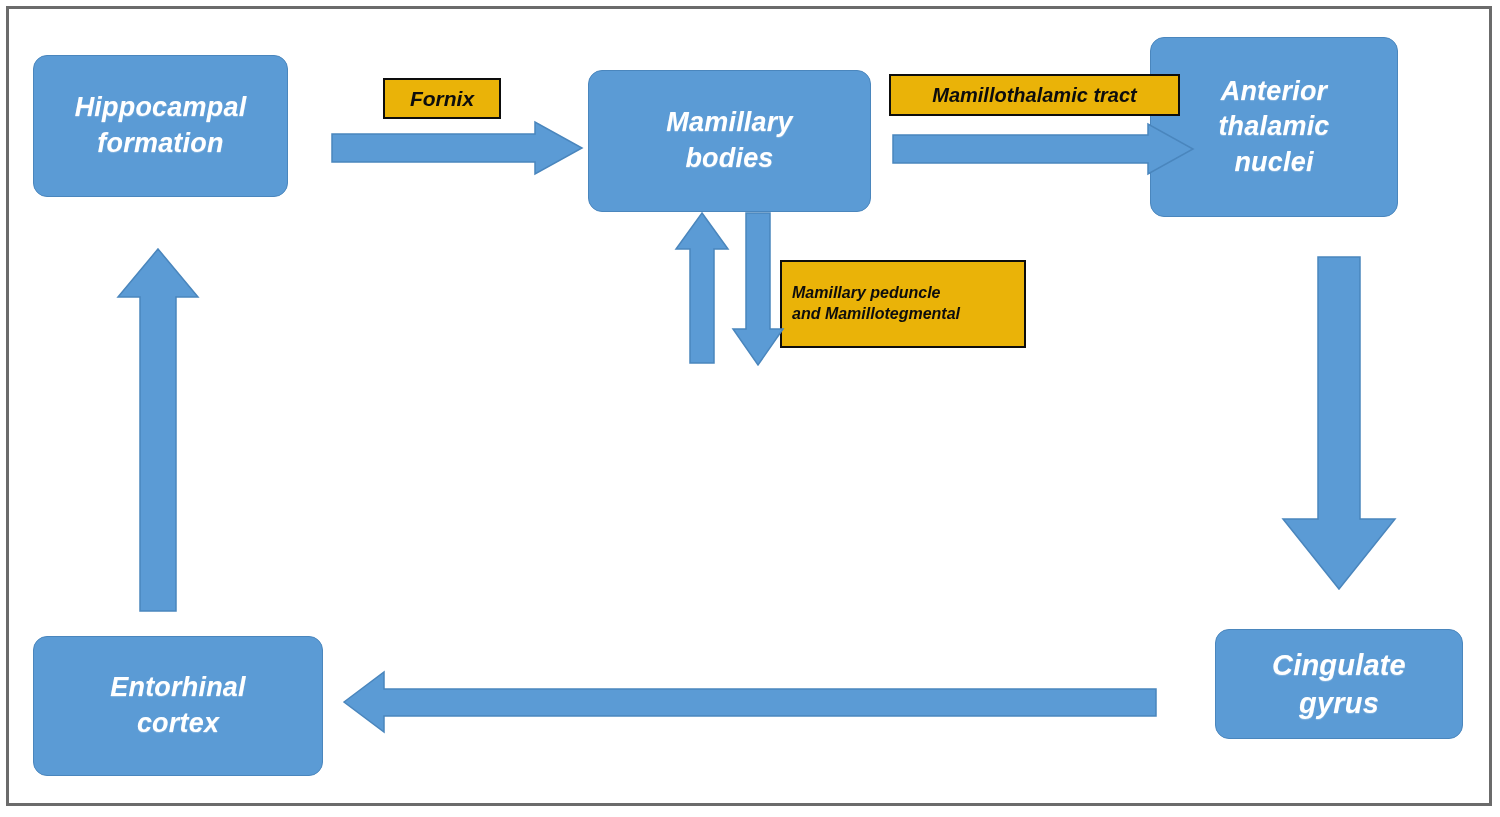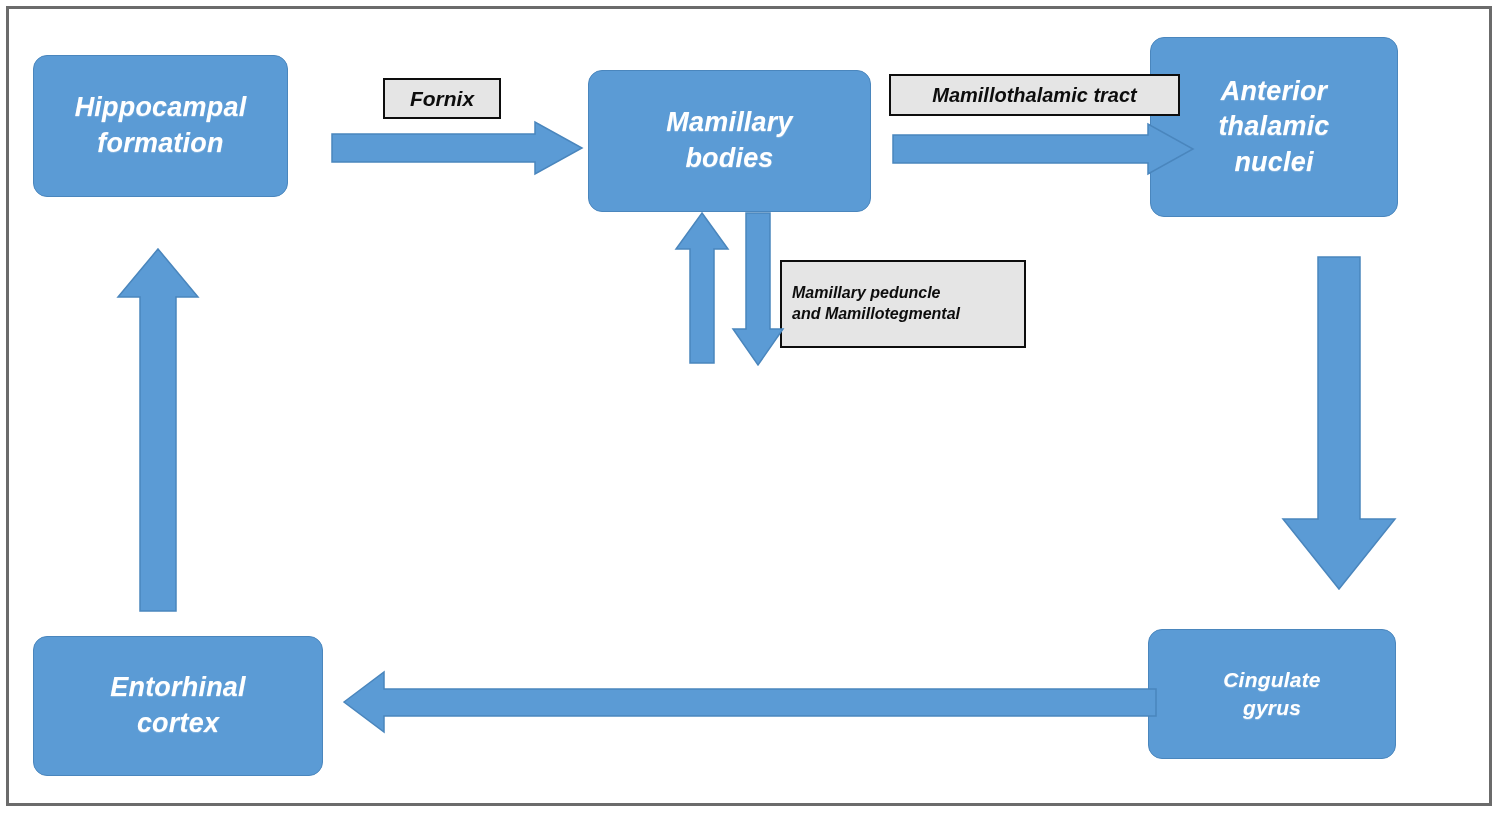--- a/index.html
+++ b/index.html
@@ -45,21 +45,21 @@
     line-height: 1.32;
     letter-spacing: 0.2px;
     text-shadow: 0 1px 1px rgba(255,255,255,0.25);
     padding: 4px 10px;
   }
   .node-label { display: block; white-space: pre-line; }
 
   
   .callout {
     position: absolute;
-    background: #e5e5e5;
+    background: #eab308;
     border: 2px solid #0d0d0d;
     box-sizing: border-box;
     display: flex;
     align-items: center;
     color: #0d0d0d;
     font-style: italic;
     font-weight: bold;
     line-height: 1.3;
     padding: 14px 10px;
     white-space: pre-line;
@@ -100,21 +100,21 @@
 thalamic
 nuclei</span>
   </div>
 
 
   <div class="node" style="left:33px; top:636px; width:290px; height:140px; font-size:27px;">
     <span class="node-label">Entorhinal
 cortex</span>
   </div>
 
-  <div class="node" style="left:1148px; top:629px; width:248px; height:130px; font-size:21px;">
+  <div class="node" style="left:1215px; top:629px; width:248px; height:110px; font-size:29px;">
     <span class="node-label">Cingulate
 gyrus</span>
   </div>
 
   <div class="callout" style="left:383px; top:78px; width:118px; height:41px; font-size:21px; justify-content:center;">
     <span>Fornix</span>
   </div>
 
   <div class="callout" style="left:889px; top:74px; width:291px; height:42px; font-size:20px; justify-content:center;">
     <span>Mamillothalamic tract</span>

